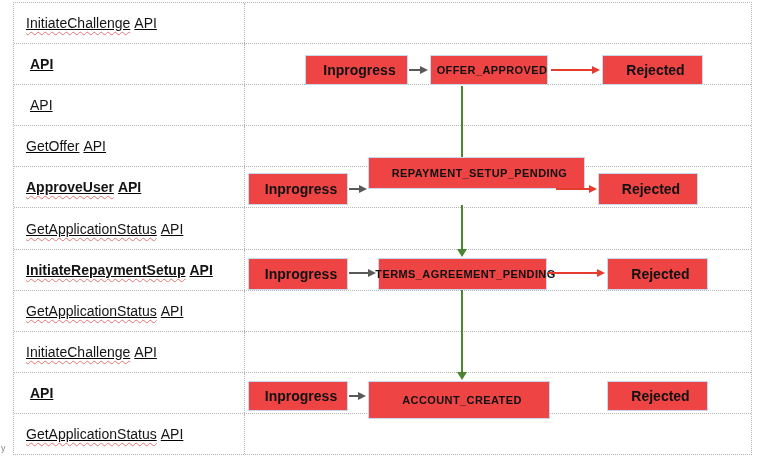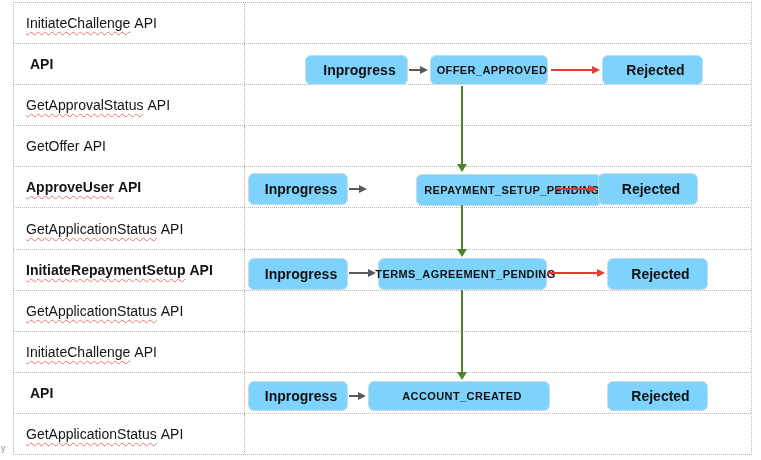--- a/index.html
+++ b/index.html
@@ -7,20 +7,21 @@
     width:761px;height:460px;position:relative;overflow:hidden;
     background:#ffffff;
     font-family:"Liberation Sans","DejaVu Sans",sans-serif;
   }
   
   .grid{
     position:absolute;left:13px;top:2px;width:739px;height:453px;
     border:1px dotted #b5b5b5;
     display:flex;flex-direction:column;box-sizing:border-box;
     background:#fff;
+    text-decoration:underline;
   }
   .row{flex:1;display:flex;border-bottom:1px dotted #b5b5b5;min-height:0;}
   .row:last-child{border-bottom:none;}
   .cell-left{
     width:231px;box-sizing:border-box;border-right:1px dotted #b5b5b5;
     display:flex;align-items:center;padding-left:12px;
     font-size:14px;color:#141414;white-space:nowrap;
   }
   .cell-right{flex:1;}
   .bold{font-weight:bold;}
@@ -28,21 +29,21 @@
     text-decoration-line:underline;
     text-decoration-style:wavy;
     text-decoration-color:#e57373;
     text-decoration-thickness:1px;
     text-underline-offset:3px;
   }
   .api{margin-left:4px;}
   
   .node{
     position:absolute;box-sizing:border-box;
-    background:#7dd3fc;border:1px solid #c6daed;border-radius:6px;
+    background:#ef4444;border:1px solid #c6daed;border-radius:0;
     display:flex;align-items:center;justify-content:center;
     color:#111;font-weight:bold;padding-left:6px;
   }
   .node.start{font-size:14px;}
   .node.state{font-size:11px;letter-spacing:.4px;text-align:right;}
   .node.reject{font-size:14px;text-align:right;}
   
   .arrow-h{position:absolute;height:10px;display:flex;align-items:center;}
   .arrow-h .line{flex:1;height:2px;background:currentColor;}
   .arrow-h .head{
@@ -62,35 +63,35 @@
   
   .f1-start{left:305px;top:55px;width:103px;height:30px;}
   .f1-gray {left:409px;top:65px;width:19px;}
   .f1-state{left:430px;top:55px;width:118px;height:30px;}
   .f1-red  {left:551px;top:65px;width:49px;}
   .f1-rej  {left:602px;top:55px;width:101px;height:30px;}
   .g1{left:457px;top:86px;height:86px;}
 
   .f2-start{left:248px;top:173px;width:100px;height:32px;}
   .f2-gray {left:349px;top:184px;width:18px;}
-  .f2-state{left:368px;top:174px;width:186px;height:32px;margin-left:48px;}
+  .f2-state{left:368px;top:157px;width:217px;height:32px;}
   .f2-red  {left:556px;top:184px;width:41px;}
   .f2-rej  {left:598px;top:173px;width:100px;height:32px;}
   .g2{left:457px;top:205px;height:52px;}
 
   .f3-start{left:248px;top:258px;width:100px;height:32px;}
   .f3-gray {left:349px;top:268px;width:27px;}
   .f3-state{left:378px;top:258px;width:169px;height:32px;}
   .f3-red  {left:548px;top:268px;width:57px;}
   .f3-rej  {left:607px;top:258px;width:101px;height:32px;}
   .g3{left:457px;top:290px;height:90px;}
 
   .f4-start{left:248px;top:381px;width:100px;height:30px;}
   .f4-gray {left:349px;top:391px;width:17px;}
-  .f4-state{left:368px;top:381px;width:182px;height:30px;}
+  .f4-state{left:368px;top:381px;width:182px;height:38px;}
   .f4-rej  {left:607px;top:381px;width:101px;height:30px;}
 
   .corner-text{
     position:absolute;left:1px;top:443px;
     font-size:9px;color:#8a8a8a;
   }
 </style>
 </head>
 <body>
 
@@ -103,21 +104,20 @@
     <div class="cell-right"></div>
   </div>
   <div class="row">
     <div class="cell-left bold">
         <span class="api">API</span>
       </div>
     <div class="cell-right"></div>
   </div>
   <div class="row">
     <div class="cell-left">
-        <span class="squiggle">GetApprovalStatus</span>
         <span class="api">API</span>
       </div>
     <div class="cell-right"></div>
   </div>
   <div class="row">
     <div class="cell-left">
         <span>GetOffer</span>
         <span class="api">API</span>
       </div>
     <div class="cell-right"></div>

